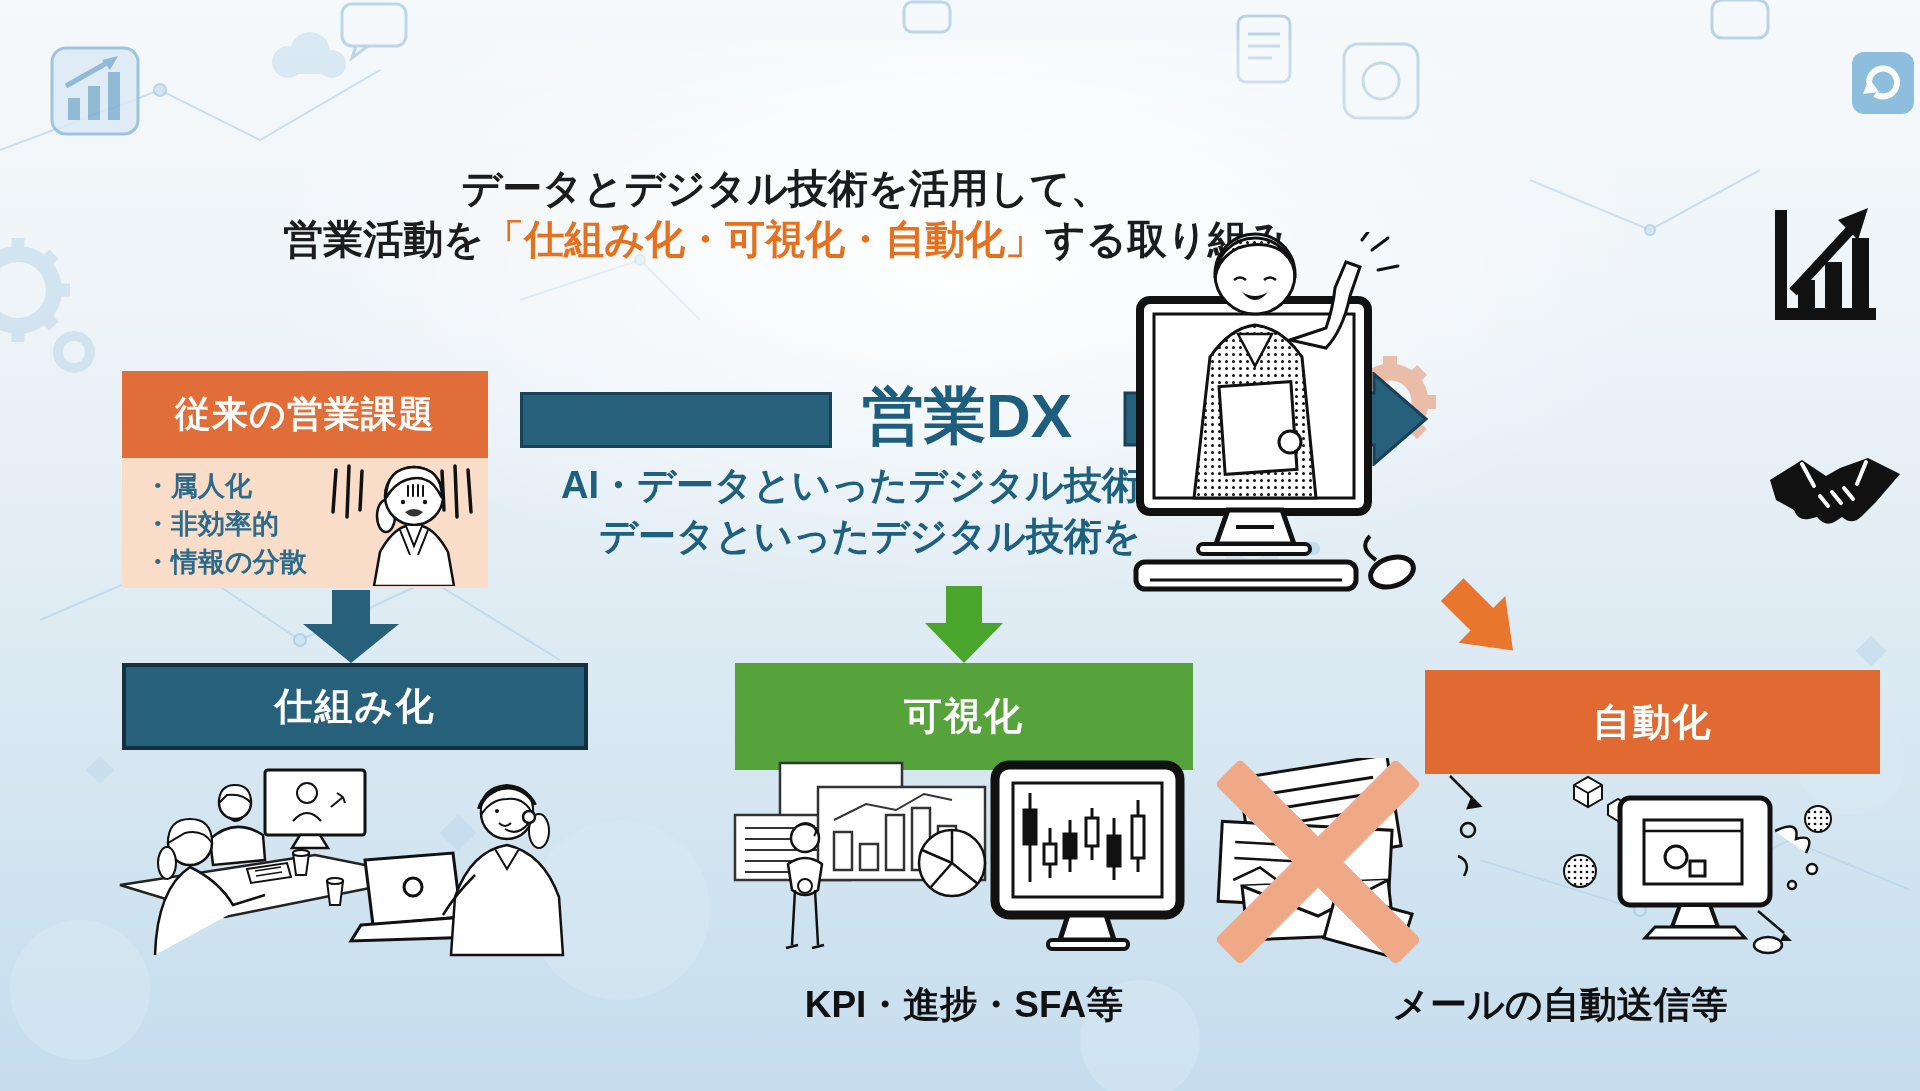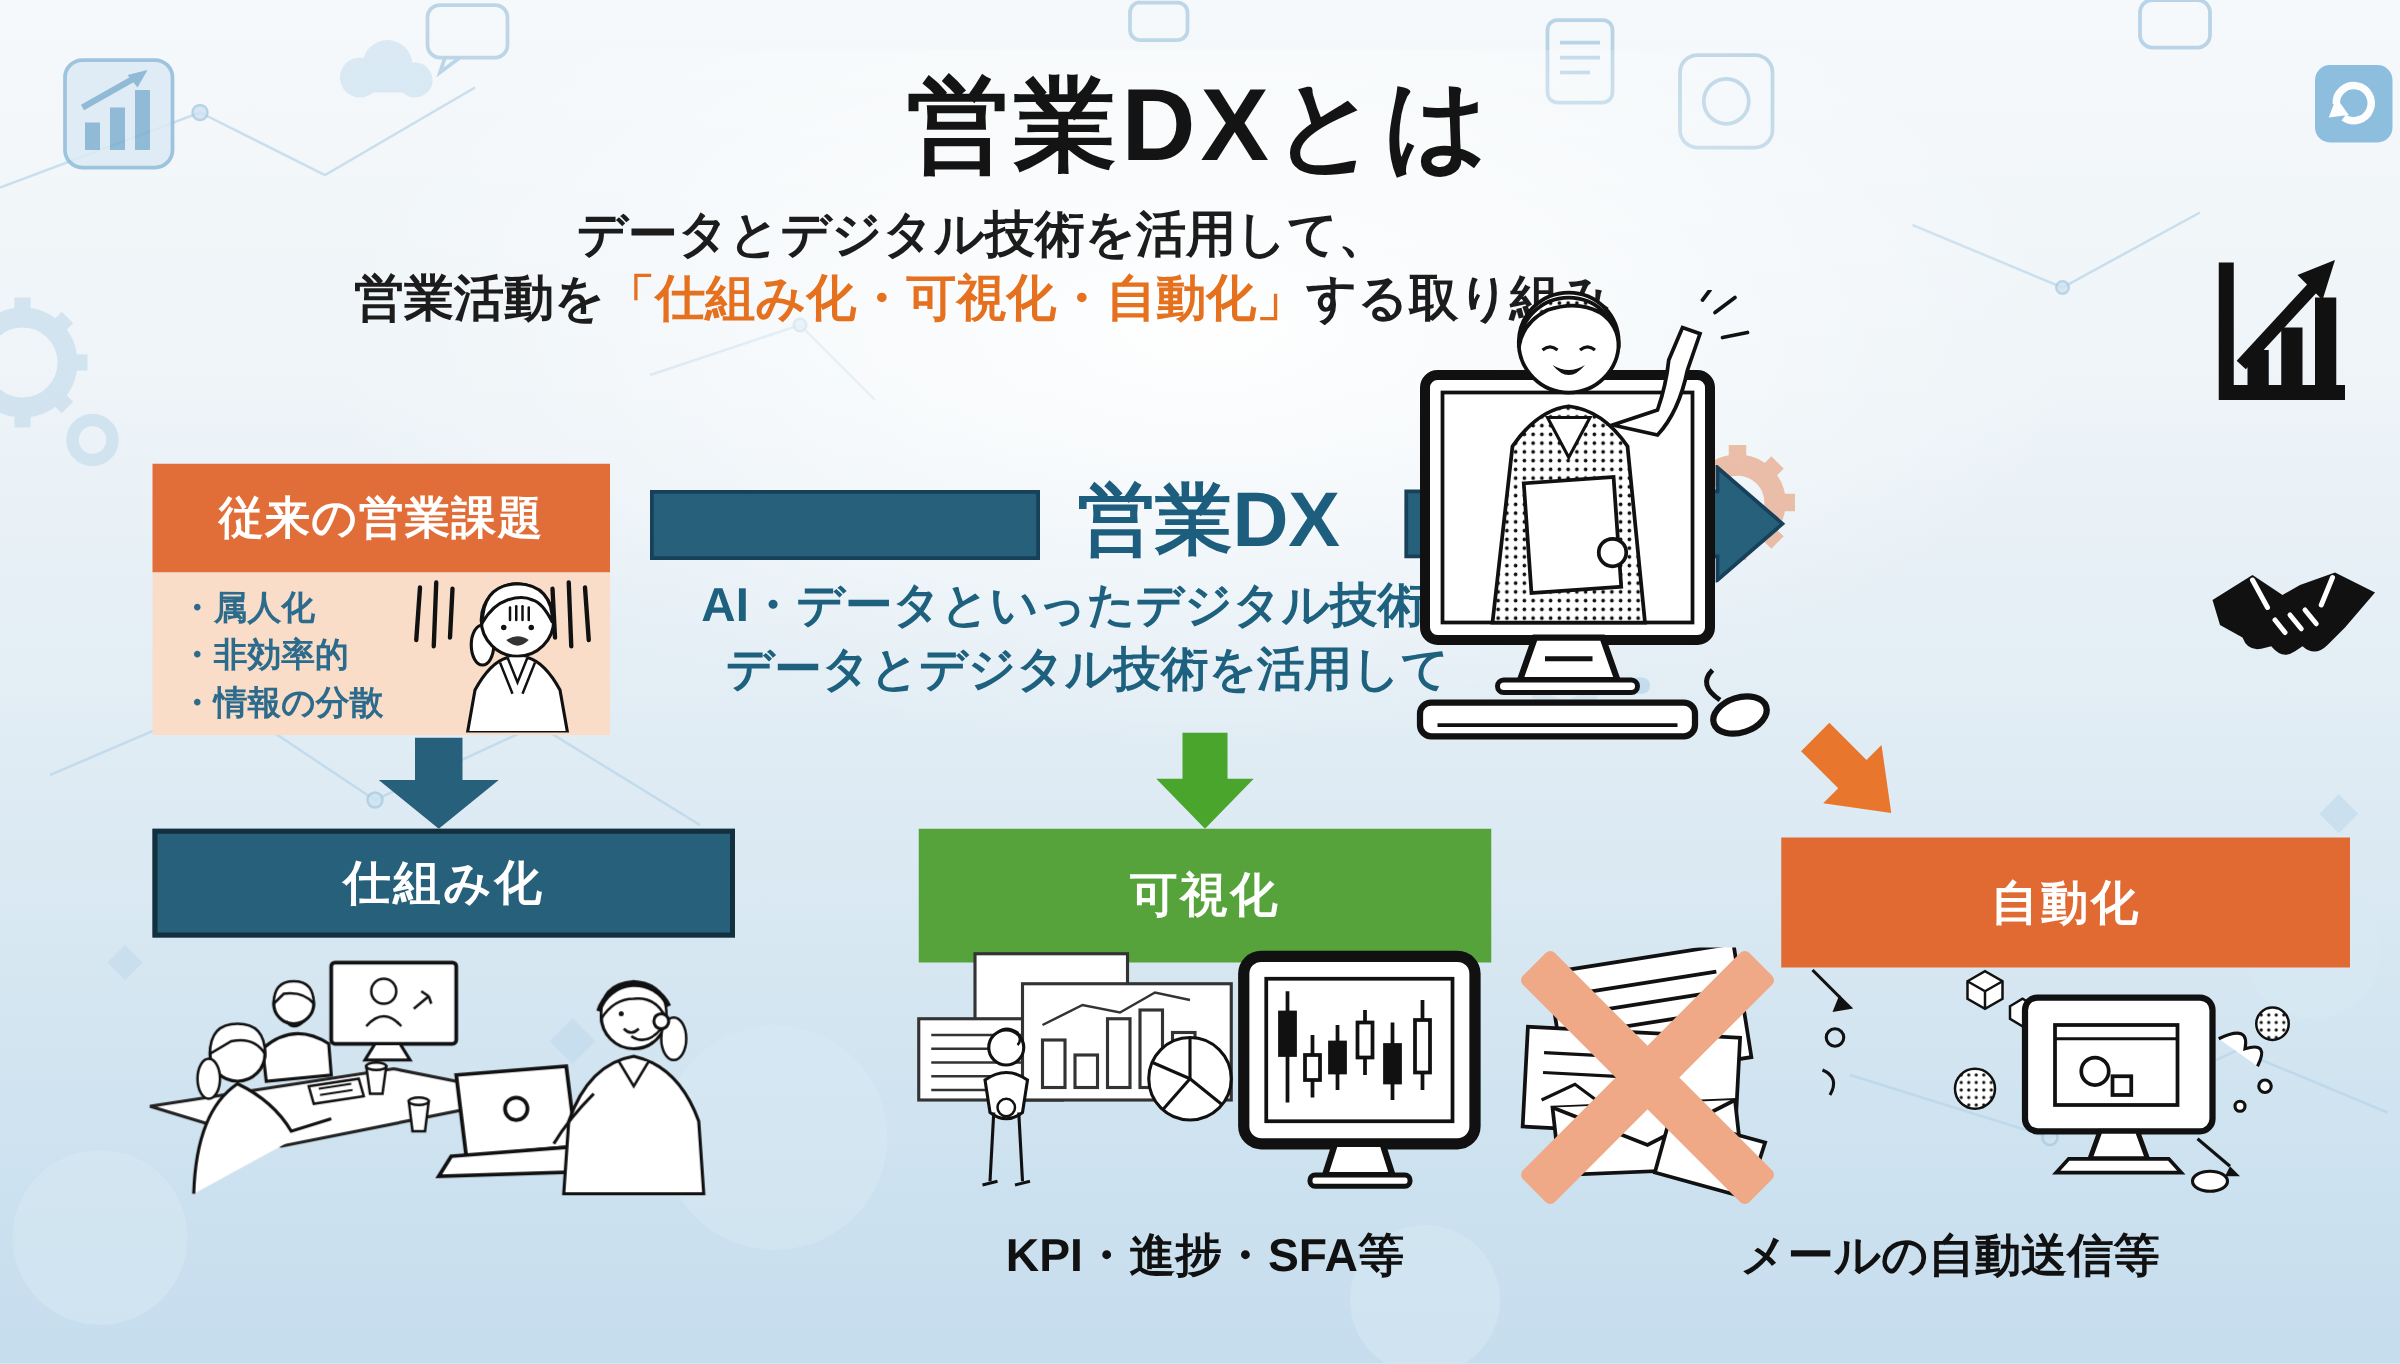--- a/index.html
+++ b/index.html
@@ -154,21 +154,20 @@
           <line x1="236" y1="170" x2="236" y2="180"></line>
         <line x1="206" y1="150" x2="216" y2="150"></line>
           <line x1="256" y1="150" x2="266" y2="150"></line>
       </g>
     </g>
     <g opacity="0.6" stroke="#cfdde8" fill="none">
       <circle cx="172" cy="212" r="24" stroke-width="13"></circle>
     </g>
   </svg>
 
-  <div class="abs title">営業DXとは</div>
   <div class="abs subtitle">
     <div>データとデジタル技術を活用して、</div>
     <div><span>営業活動を</span><span class="hl">「仕組み化・可視化・自動化」</span><span>する取り組み</span></div>
   </div>
 
   <svg class="abs fg" style="left:1768px;top:206px;" width="114" height="120" viewBox="0 0 114 120">
     <path d="M13,4 L13,108 L108,108" stroke="#111" stroke-width="12" fill="none"></path>
     <rect x="30" y="74" width="17" height="28" fill="#111"></rect>
     <rect x="57" y="56" width="17" height="46" fill="#111"></rect>
     <rect x="84" y="32" width="17" height="70" fill="#111"></rect>
@@ -235,21 +234,21 @@
     </g>
   </svg>
 
   <div class="abs dx-bar"></div>
   <div class="abs dx-label">営業DX</div>
   <svg class="abs fg" style="left:1123px;top:372px;" width="305" height="94" viewBox="0 0 305 94">
     <polygon points="2,21 251,21 251,2 303,47 251,92 251,73 2,73" fill="#27607a" stroke="#17405a" stroke-width="3"></polygon>
   </svg>
   <div class="abs dx-desc">
     <div>AI・データといったデジタル技術を</div>
-    <div>データとデジタル技術を活用して</div>
+    <div>データといったデジタル技術を</div>
   </div>
 
   <svg class="abs fg" style="left:1090px;top:232px;" width="330" height="370" viewBox="0 0 330 370">
     <defs>
       <pattern id="dotp" width="7" height="7" patternUnits="userSpaceOnUse">
         <rect width="7" height="7" fill="#fff"></rect>
           <circle cx="3.5" cy="3.5" r="1.5" fill="#111"></circle>
       </pattern>
     </defs>
     <g stroke="#111" stroke-width="3" stroke-linecap="round">

